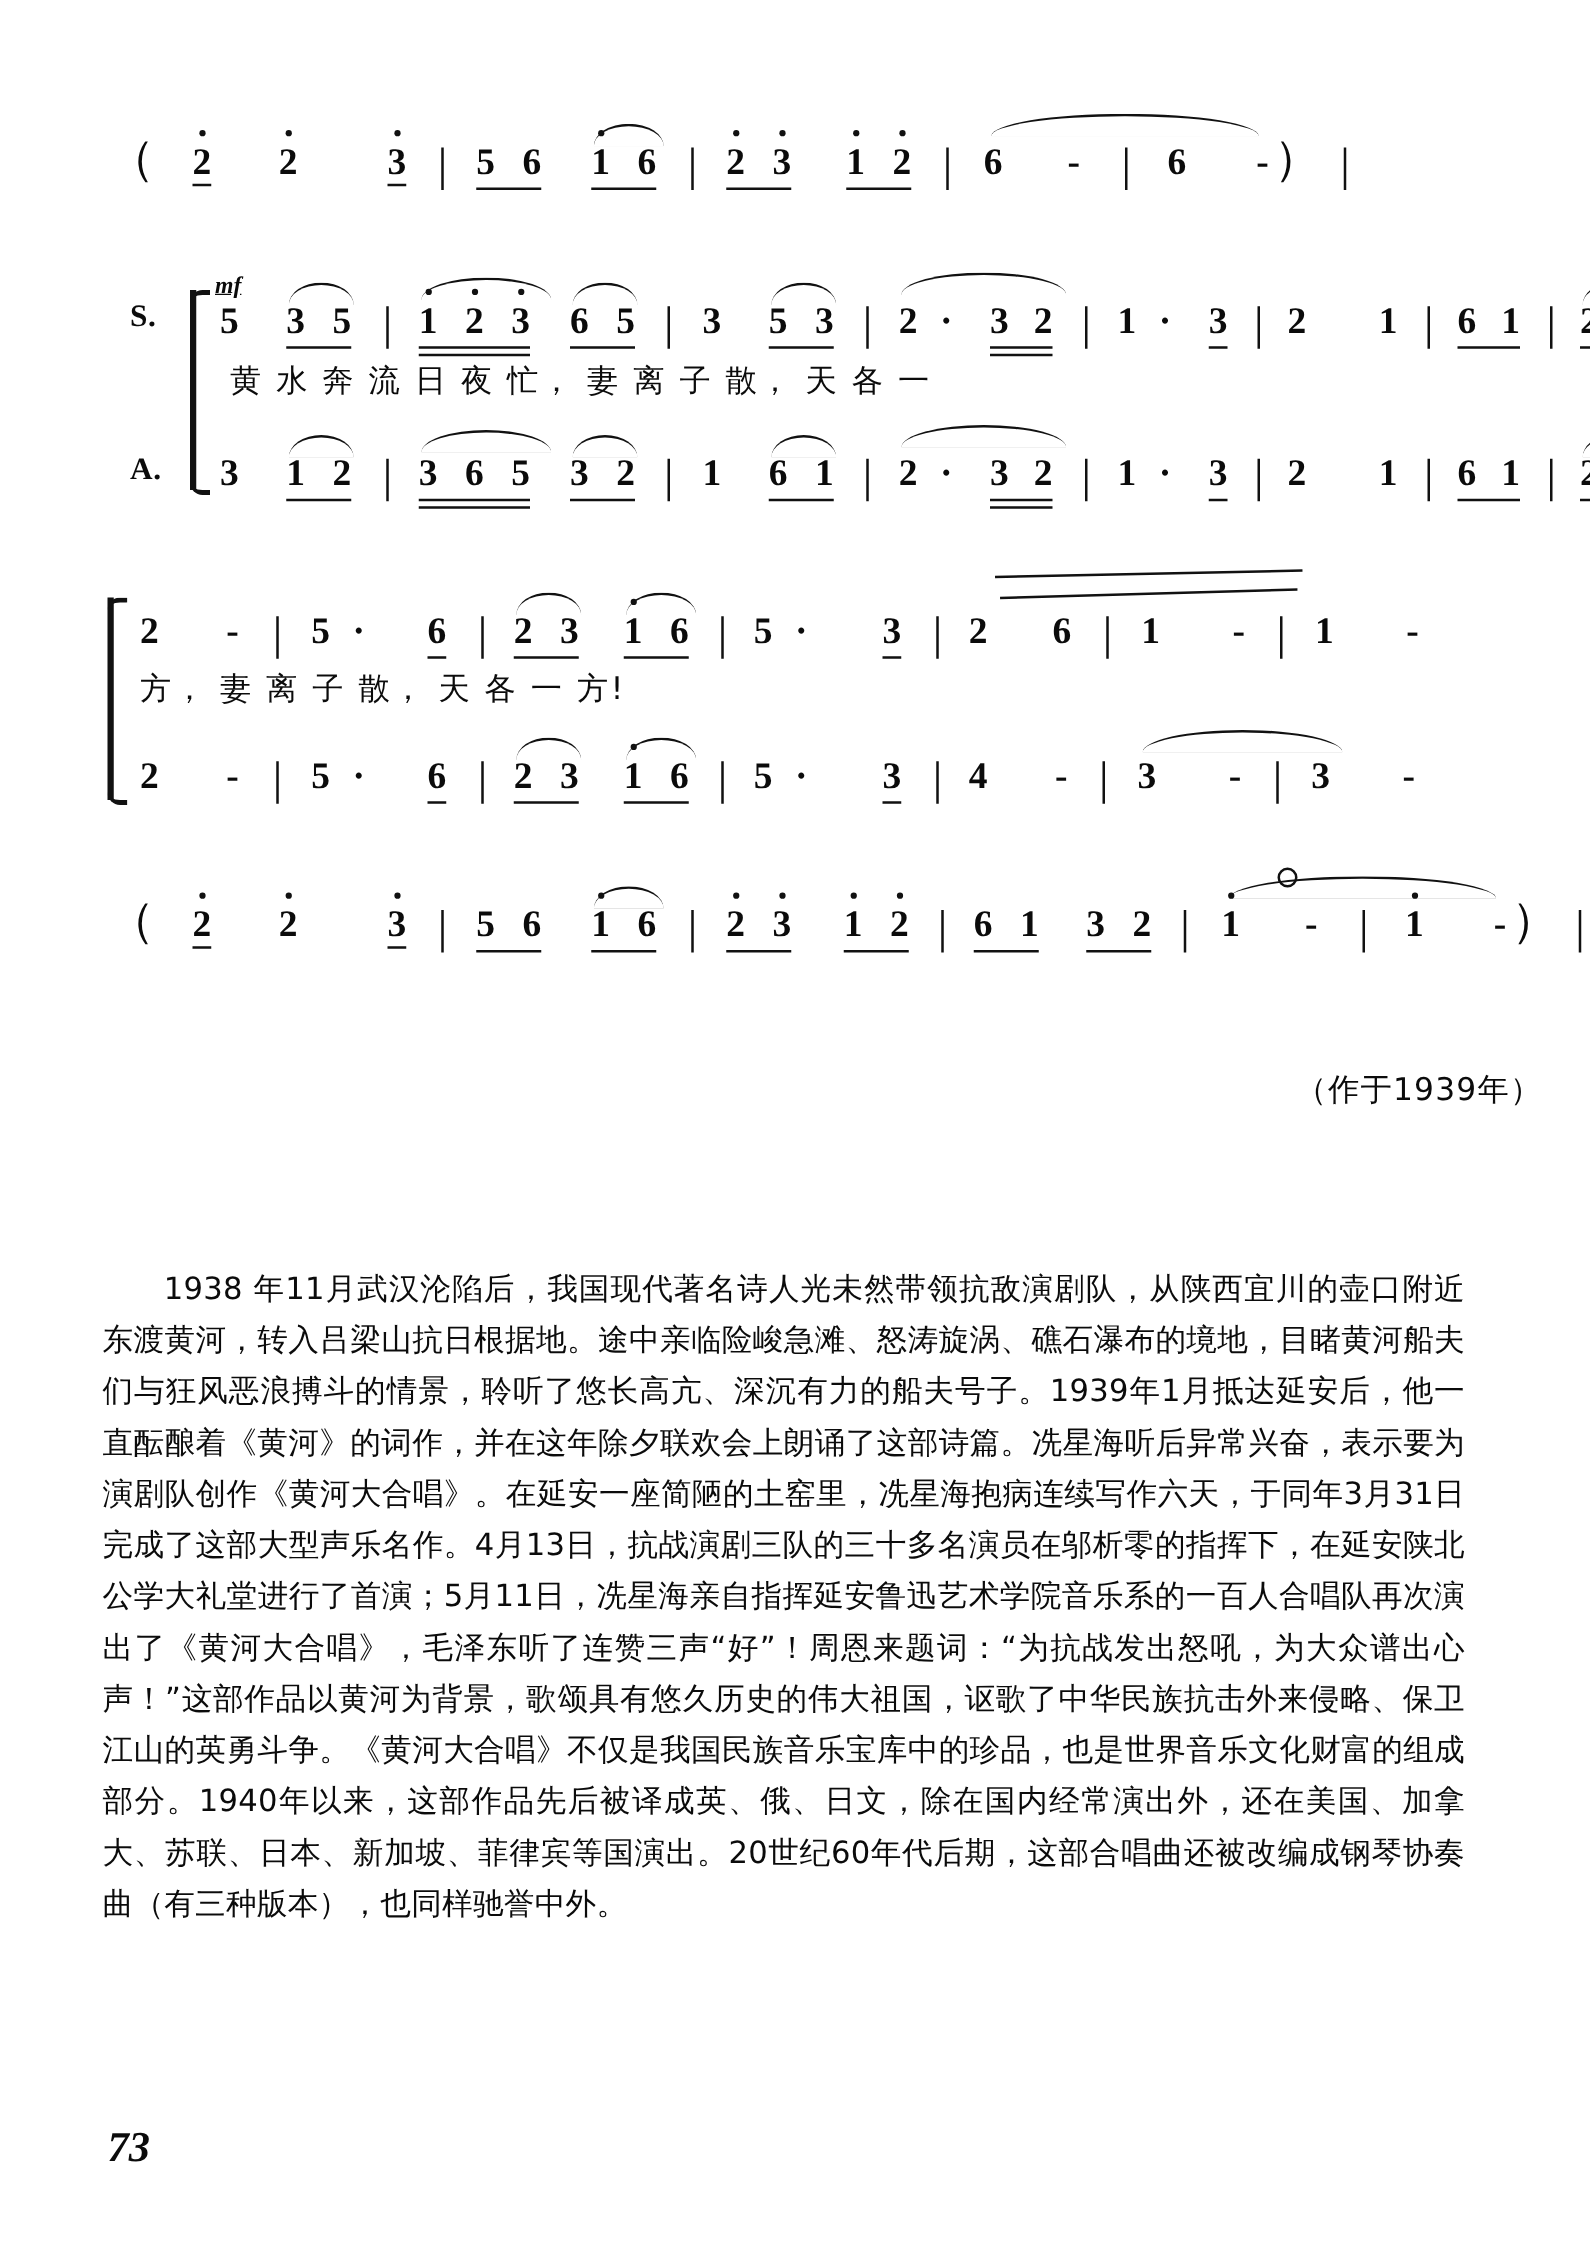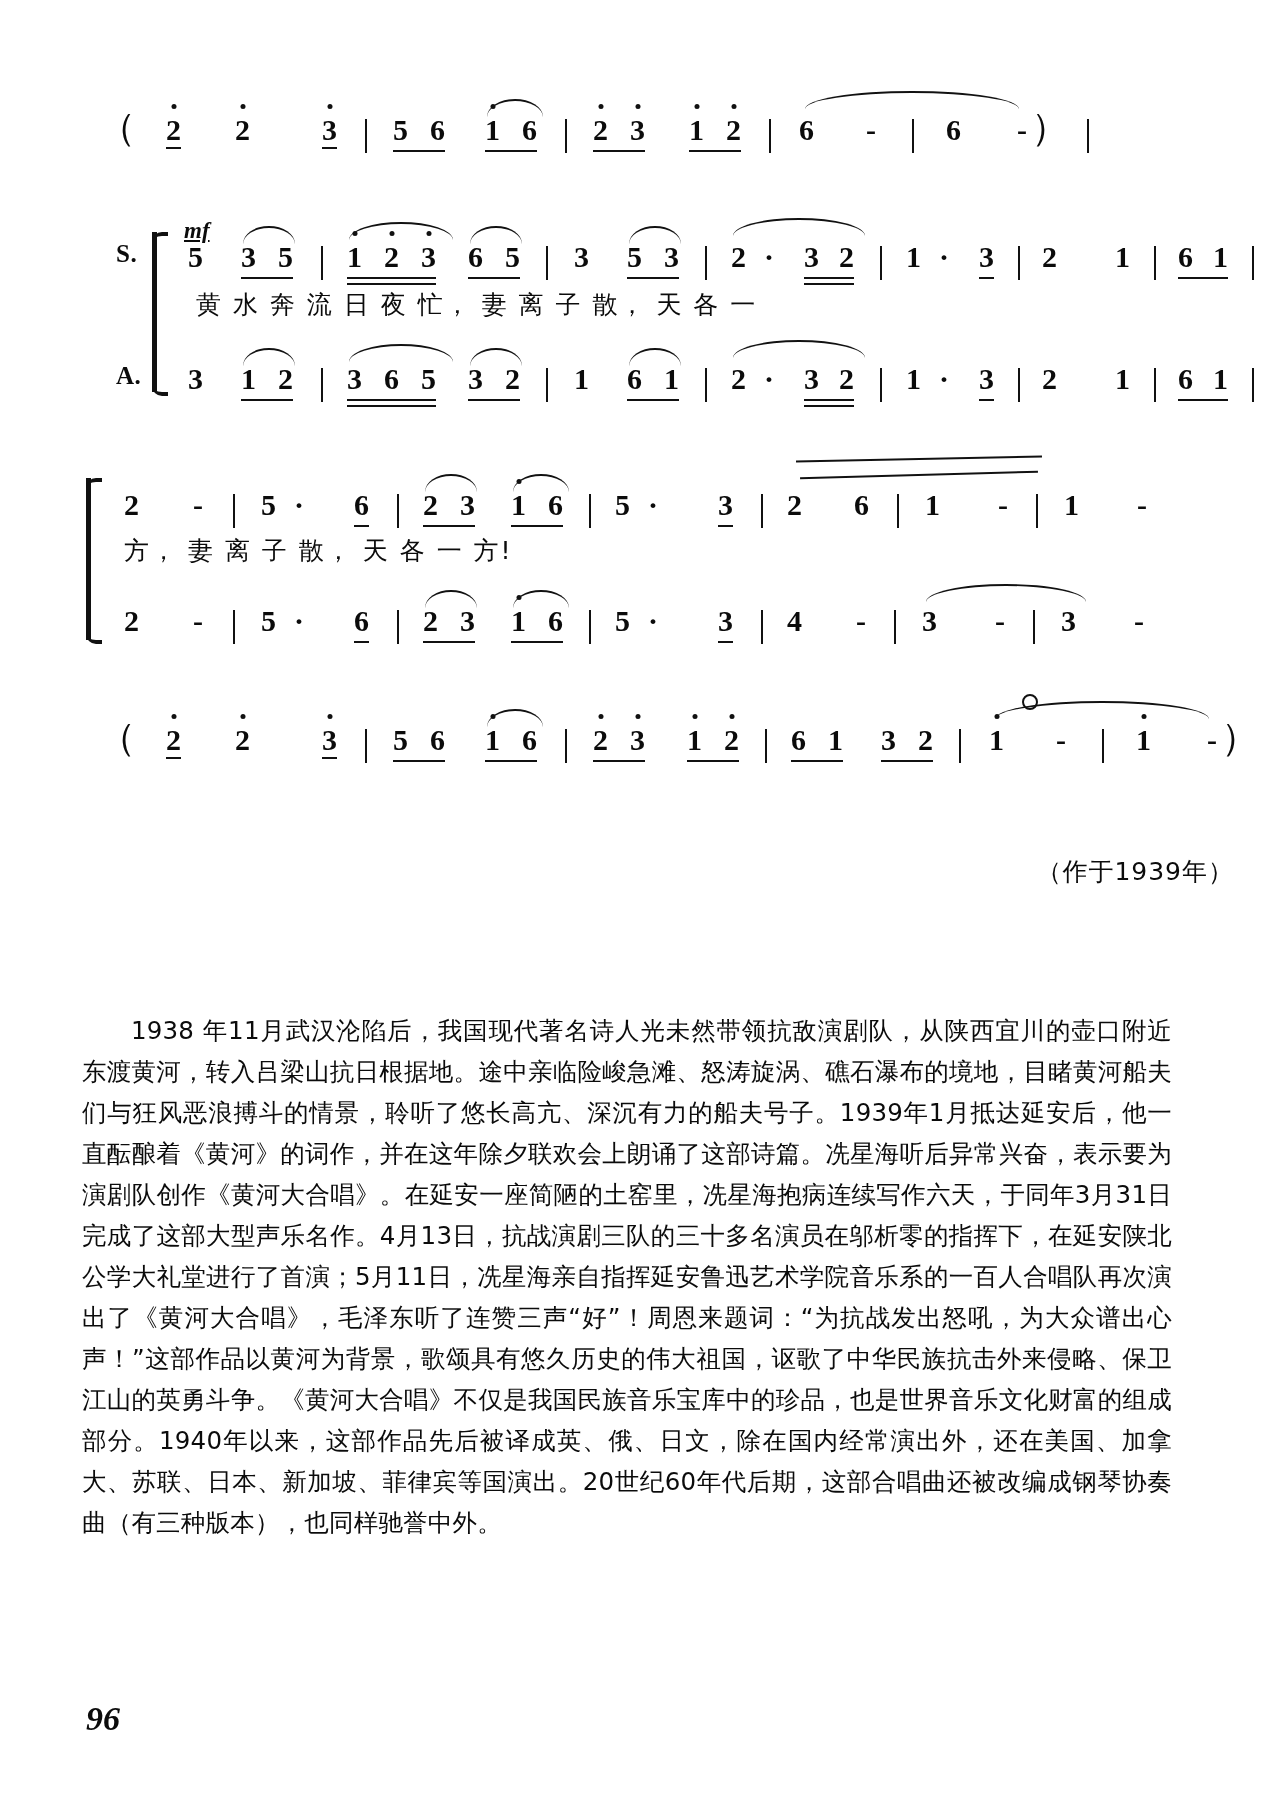--- a/index.html
+++ b/index.html
@@ -30,41 +30,41 @@
   .beam2::before{content:"";position:absolute;left:0;right:0;bottom:-13px;height:2.5px;background:#111;}
 
   .aug{display:inline-block;font-weight:700;font-size:30px;}
   .dash{display:inline-block;font-weight:700;font-size:30px;}
   .bar{display:inline-block;width:2px;height:34px;background:#111;vertical-align:middle;}
   .slurwide{position:absolute;height:16px;border-top:2.2px solid #111;
         border-radius:50%/100% 100% 0 0;}
   .tie{position:absolute;height:16px;border-top:2.2px solid #111;
         border-radius:50%/100% 100% 0 0;}
 
-  .dyn{font-family:"Liberation Serif",serif;font-style:italic;font-weight:700;font-size:23px;text-decoration:underline;}
+  .dyn{font-family:"Liberation Serif",serif;font-style:italic;font-weight:700;font-size:19px;text-decoration:underline;}
 
   .brace{position:absolute;border-left:4px solid #111;}
 
   
   .lyric{font-family:"DejaVu Sans",sans-serif;font-size:25px;letter-spacing:2px;white-space:pre;}
 
   
   .attrib{position:absolute;right:38px;top:855px;font-size:25px;
           font-family:"DejaVu Sans",sans-serif;letter-spacing:1px;}
 
   .prose{position:absolute;left:82px;top:1010px;width:1090px;
          font-family:"DejaVu Sans",sans-serif;
          font-size:24.5px;line-height:41px;text-align:justify;
          letter-spacing:.2px;}
   .prose p{margin:0;text-indent:2em;}
 
   .pageno{position:absolute;left:86px;top:1700px;font-family:"Liberation Serif",serif;
           font-style:italic;font-size:34px;font-weight:600;}
 
-  .row{position:absolute;white-space:nowrap;margin-left:12px;}
+  .row{position:absolute;white-space:nowrap;}
 </style>
 </head>
 <body>
 
 <div class="page">
 
   <div class="row" style="left:86px;top:112px;">
     <span class="nt" style="font-weight:400;font-size:38px;">（</span>
     <span style="display:inline-block;width:22px;"></span>
 
@@ -551,15 +551,15 @@
   </div>
 
   <div style="position:absolute;left:1022px;top:694px;width:12px;height:12px;border:2px solid #111;border-radius:50%;"></div>
 
   <div class="attrib">（作于1939年）</div>
 
   <div class="prose">
     <p>1938 年11月武汉沦陷后，我国现代著名诗人光未然带领抗敌演剧队，从陕西宜川的壶口附近东渡黄河，转入吕梁山抗日根据地。途中亲临险峻急滩、怒涛旋涡、礁石瀑布的境地，目睹黄河船夫们与狂风恶浪搏斗的情景，聆听了悠长高亢、深沉有力的船夫号子。1939年1月抵达延安后，他一直酝酿着《黄河》的词作，并在这年除夕联欢会上朗诵了这部诗篇。冼星海听后异常兴奋，表示要为演剧队创作《黄河大合唱》。在延安一座简陋的土窑里，冼星海抱病连续写作六天，于同年3月31日完成了这部大型声乐名作。4月13日，抗战演剧三队的三十多名演员在邬析零的指挥下，在延安陕北公学大礼堂进行了首演；5月11日，冼星海亲自指挥延安鲁迅艺术学院音乐系的一百人合唱队再次演出了《黄河大合唱》，毛泽东听了连赞三声“好”！周恩来题词：“为抗战发出怒吼，为大众谱出心声！”这部作品以黄河为背景，歌颂具有悠久历史的伟大祖国，讴歌了中华民族抗击外来侵略、保卫江山的英勇斗争。《黄河大合唱》不仅是我国民族音乐宝库中的珍品，也是世界音乐文化财富的组成部分。1940年以来，这部作品先后被译成英、俄、日文，除在国内经常演出外，还在美国、加拿大、苏联、日本、新加坡、菲律宾等国演出。20世纪60年代后期，这部合唱曲还被改编成钢琴协奏曲（有三种版本），也同样驰誉中外。</p>
   </div>
 
-  <div class="pageno">96</div>
+  <div class="pageno">73</div>
 
 </div>
 
 </body></html>

